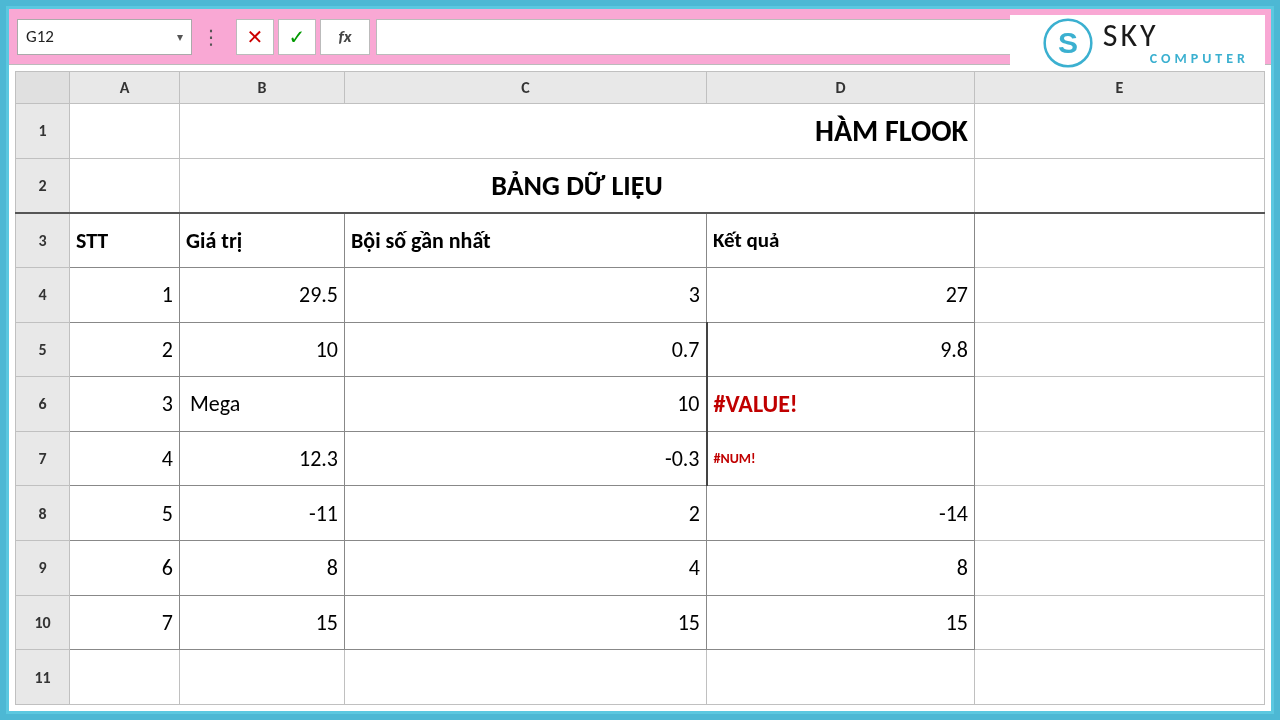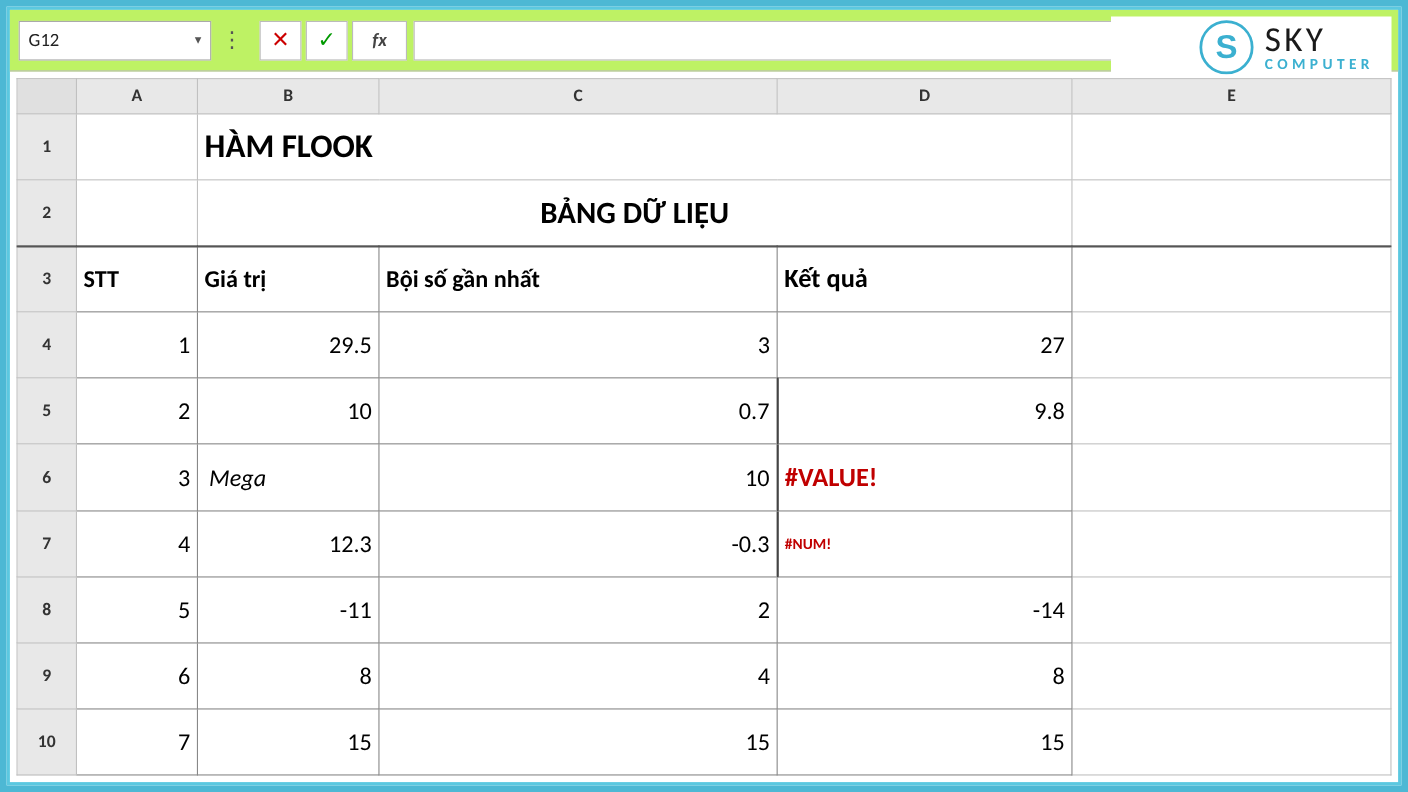--- a/index.html
+++ b/index.html
@@ -17,21 +17,21 @@
       height: 708px;
       background: white;
       border: 3px solid #5bc8e0;
     }
 
     
     .formula-bar {
       display: flex;
       align-items: center;
       height: 56px;
-      background: #bef264;
+      background: #f9a8d4;
       border-bottom: 1px solid #bbb;
       padding: 0 8px;
       gap: 6px;
     }
     .cell-ref-box {
       display: flex;
       align-items: center;
       width: 175px;
       height: 36px;
       background: white;
@@ -124,20 +124,21 @@
       font-weight: 400;
       color: #1a1a1a;
       letter-spacing: 3px;
       text-align: right;
     }
     .logo-computer {
       font-size: 14px;
       font-weight: 700;
       color: #3bb0d0;
       letter-spacing: 4px;
+      margin-left: 47px;
     }
 
     
     .spreadsheet {
       position: absolute;
       top: 62px;
       left: 6px;
       right: 6px;
       bottom: 6px;
     }
@@ -183,21 +184,21 @@
     .col-d { width: 265px; }
     .col-e { width: auto; }
 
     
     .cell {
       height: 54px;
       vertical-align: middle;
     }
     .center { text-align: left; }
     .right { text-align: right; }
-    .left { text-align: left; font-style: italic; }
+    .left { text-align: left; }
     .bold { font-weight: bold; }
     .col-header-row th {
       height: 32px;
       font-size: 16px;
     }
     .error-text {
       color: #c00000;
       font-weight: bold;
     }
   </style>
@@ -258,37 +259,37 @@
           <th class="col-header">C</th>
           <th class="col-header">D</th>
           <th class="col-header">E</th>
         </tr>
       </thead>
       <tbody>
 
         <tr>
           <td class="row-header">1</td>
           <td class="cell"></td>
-          <td class="cell" colspan="3" style="text-align:left;font-size:30px;font-weight:900;border:1px solid #c0c0c0;">HÀM FLOOK</td>
+          <td class="cell" colspan="3" style="text-align:right;font-size:30px;font-weight:900;border:1px solid #c0c0c0;">HÀM FLOOK</td>
           <td class="cell"></td>
         </tr>
 
         <tr>
           <td class="row-header">2</td>
           <td class="cell"></td>
           <td class="cell" colspan="3" style="text-align:center;font-size:28px;font-weight:900;border:1px solid #c0c0c0;">BẢNG DỮ LIỆU</td>
           <td class="cell"></td>
         </tr>
 
         <tr style="border-top:2px solid #555;">
           <td class="row-header">3</td>
           <td class="cell center bold" style="font-size:22px;font-weight:900;border:1.5px solid #888;">STT</td>
           <td class="cell center bold" style="font-size:22px;font-weight:900;border:1.5px solid #888;">Giá trị</td>
           <td class="cell center bold" style="font-size:22px;font-weight:900;border:1.5px solid #888;">Bội số gần nhất</td>
-          <td class="cell center bold" style="font-size:24px;font-weight:900;border:1.5px solid #888;">Kết quả</td>
+          <td class="cell center bold" style="font-size:21px;font-weight:900;border:1.5px solid #888;">Kết quả</td>
           <td class="cell"></td>
         </tr>
 
         <tr>
           <td class="row-header">4</td>
           <td class="cell right" style="font-size:22px;border:1.5px solid #888;">1</td>
           <td class="cell right" style="font-size:22px;border:1.5px solid #888;">29.5</td>
           <td class="cell right" style="font-size:22px;border:1.5px solid #888;">3</td>
           <td class="cell right" style="font-size:22px;border:1.5px solid #888;">27</td>
           <td class="cell"></td>
@@ -335,16 +336,24 @@
         </tr>
         <tr>
           <td class="row-header">10</td>
           <td class="cell right" style="font-size:22px;border:1.5px solid #888;">7</td>
           <td class="cell right" style="font-size:22px;border:1.5px solid #888;">15</td>
           <td class="cell right" style="font-size:22px;border:1.5px solid #888;">15</td>
           <td class="cell right" style="font-size:22px;border:1.5px solid #888;">15</td>
           <td class="cell"></td>
         </tr>
 
+        <tr>
+          <td class="row-header">11</td>
+          <td class="cell"></td>
+          <td class="cell"></td>
+          <td class="cell"></td>
+          <td class="cell"></td>
+          <td class="cell"></td>
+        </tr>
       </tbody>
     </table>
   </div>
 </div>
 
 </body></html>

